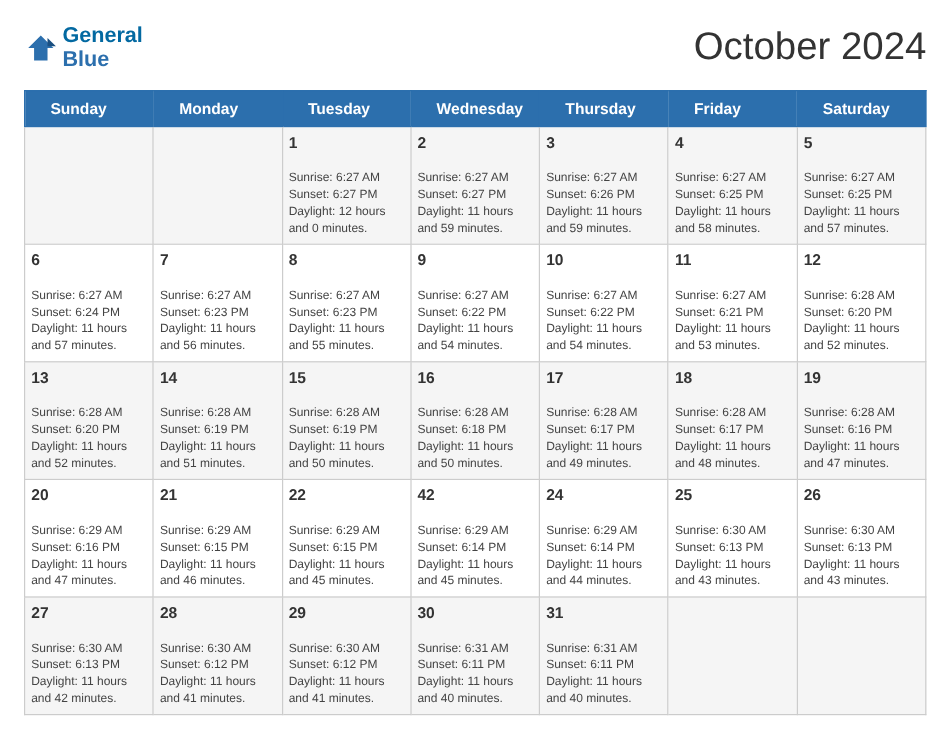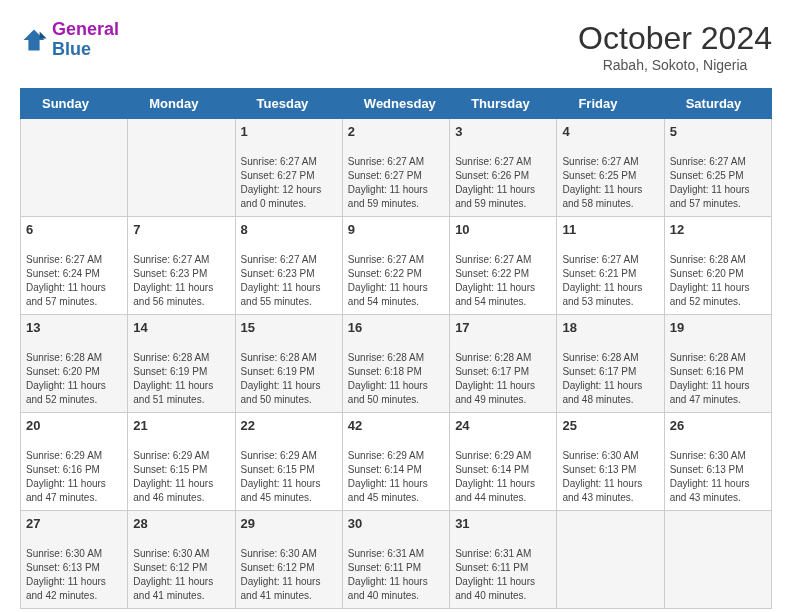--- a/index.html
+++ b/index.html
@@ -21,21 +21,21 @@
       align-items: center;
       gap: 4px;
     }
     .logo-text {
       font-size: 18px;
       font-weight: bold;
       color: #333;
       line-height: 1.1;
     }
     .logo-text span {
-      color: #a21caf;
+      color: #0369a1;
     }
     .logo-icon {
       width: 28px;
       height: 28px;
     }
     .title-block {
       text-align: center;
     }
     .month-title {
       font-size: 32px;
@@ -98,21 +98,20 @@
       <polygon points="20,5 35,20 28,20 28,35 12,35 12,20 5,20" fill="#2c6fad"></polygon>
       <polygon points="28,8 38,18 28,18" fill="#1a4f80"></polygon>
     </svg>
     <div class="logo-text">
       <div><span>General</span></div>
       <div><span style="color:#2c6fad">Blue</span></div>
     </div>
   </div>
   <div class="title-block">
     <div class="month-title">October 2024</div>
-    <div class="subtitle">Rabah, Sokoto, Nigeria</div>
   </div>
 </div>
 
 <table>
   <thead>
     <tr id="weekday-header">
         <th>Sunday</th>
         <th>Monday</th>
         <th>Tuesday</th>
         <th>Wednesday</th>

